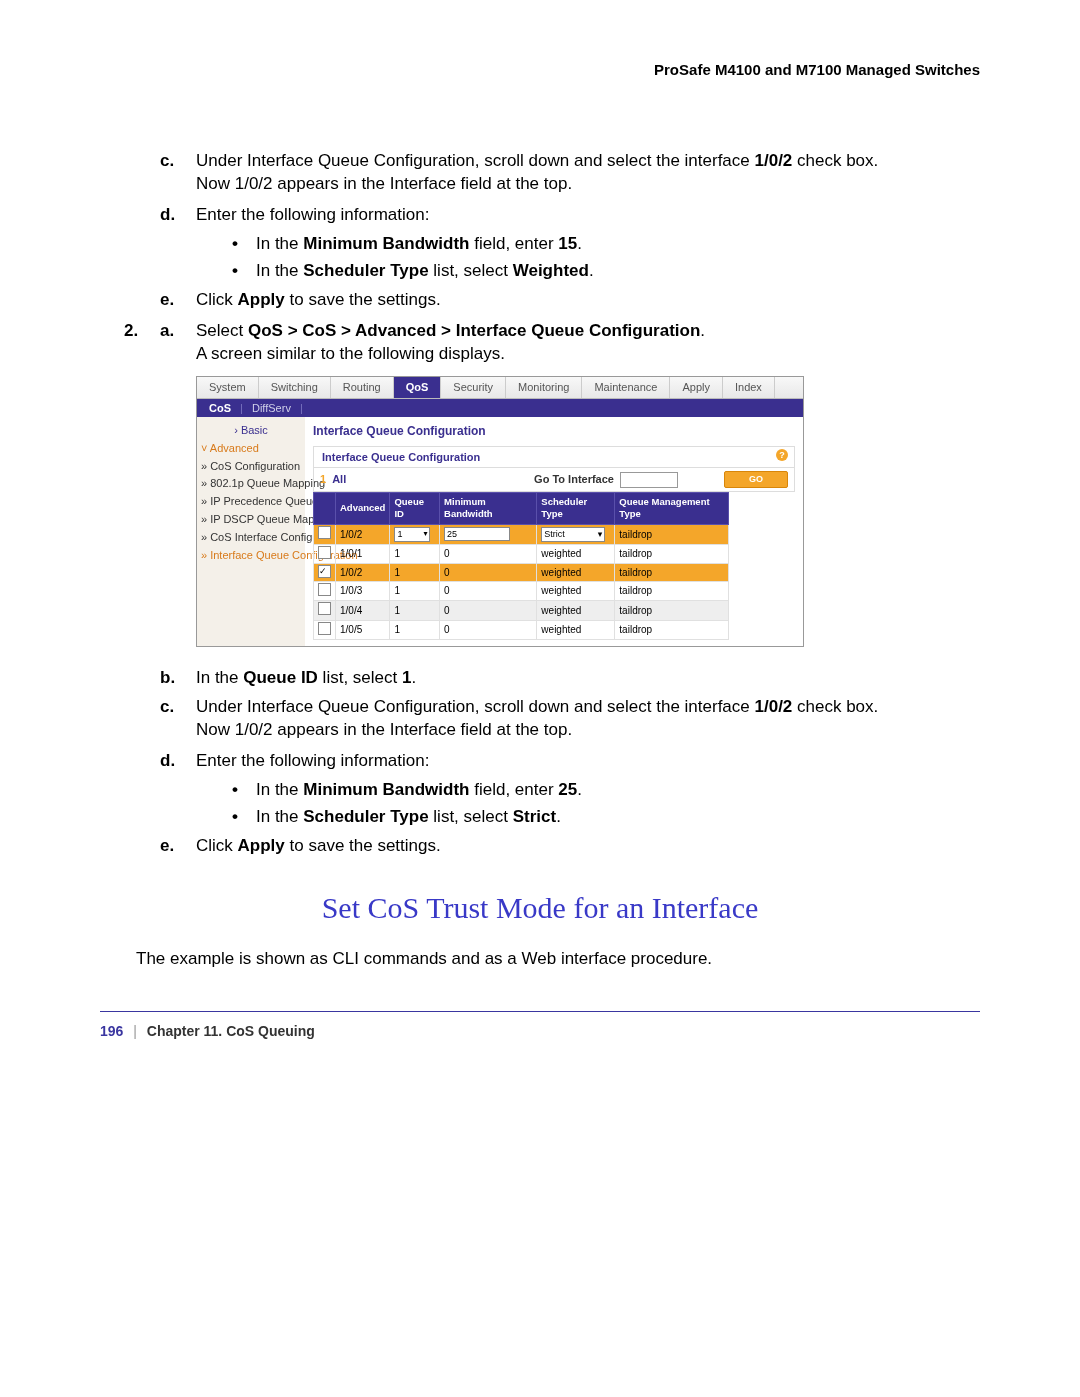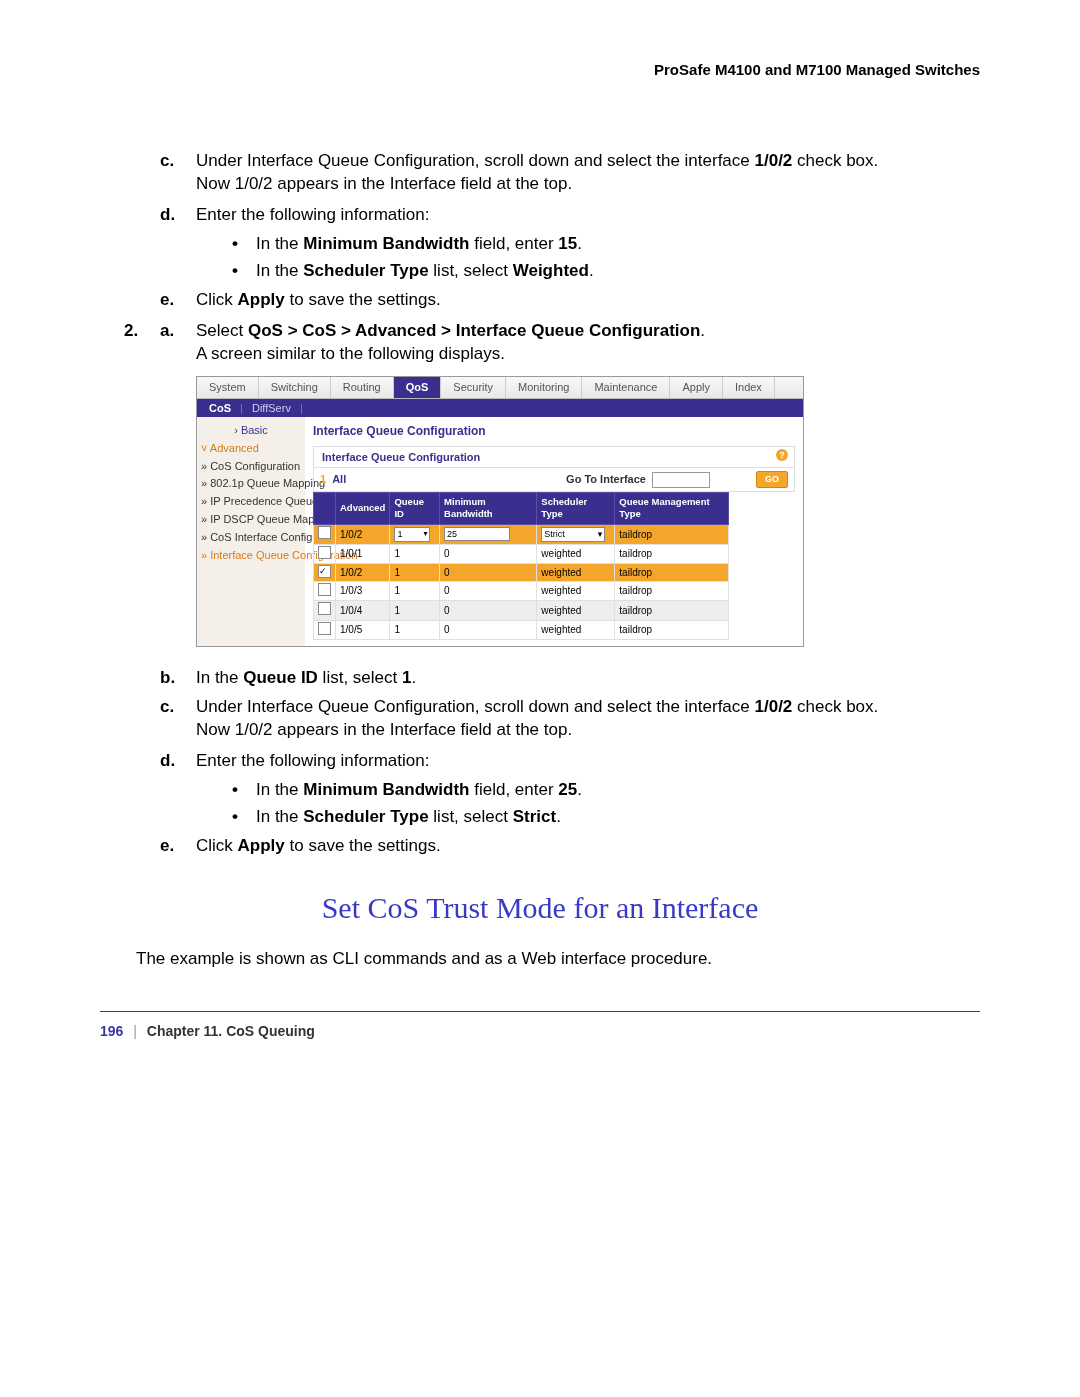--- a/index.html
+++ b/index.html
@@ -119,21 +119,21 @@
   .filter-row {
     display: flex; align-items: center; gap: 6px;
     padding: 3px 6px; border: 1px solid #ddd; border-top: none; font-size: 11px;
   }
   .filter-row .num1 { color: #f4a62a; font-weight: bold; }
   .filter-row .all-link { color: #3a2f8f; font-weight: bold; }
   .filter-row .lbl { font-weight: bold; color: #333; margin-left: auto; }
   .go-input { width: 56px; height: 14px; border: 1px solid #999; }
   .go-btn {
     background: #f4a62a; color: #fff; font-size: 9px; font-weight: bold;
-    padding: 1px 8px; border: 1px solid #d8860a; border-radius: 2px; cursor: pointer;
+    padding: 1px 24px; border: 1px solid #d8860a; border-radius: 2px; cursor: pointer;
     margin-left: 40px;
     text-align: right;
   }
   table.data {
     border-collapse: collapse; width: 416px; font-size: 10px; border: 1px solid #ccc;
   }
   table.data th {
     background: #3a2f8f; color: #fff; font-weight: bold; font-size: 9.5px;
     padding: 3px 4px; border: 1px solid #5a50ab; text-align: left;
   }

